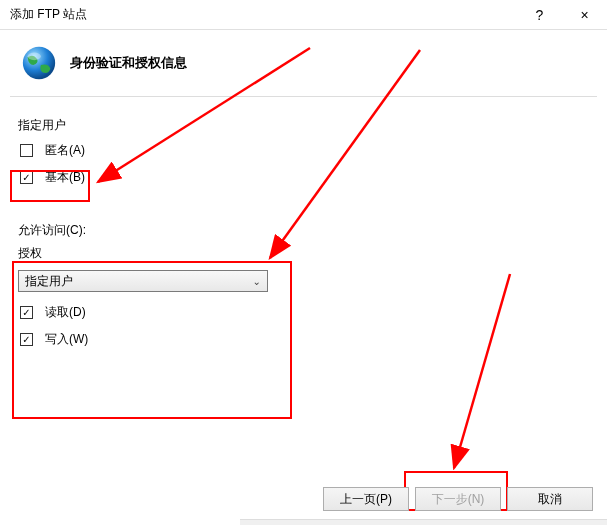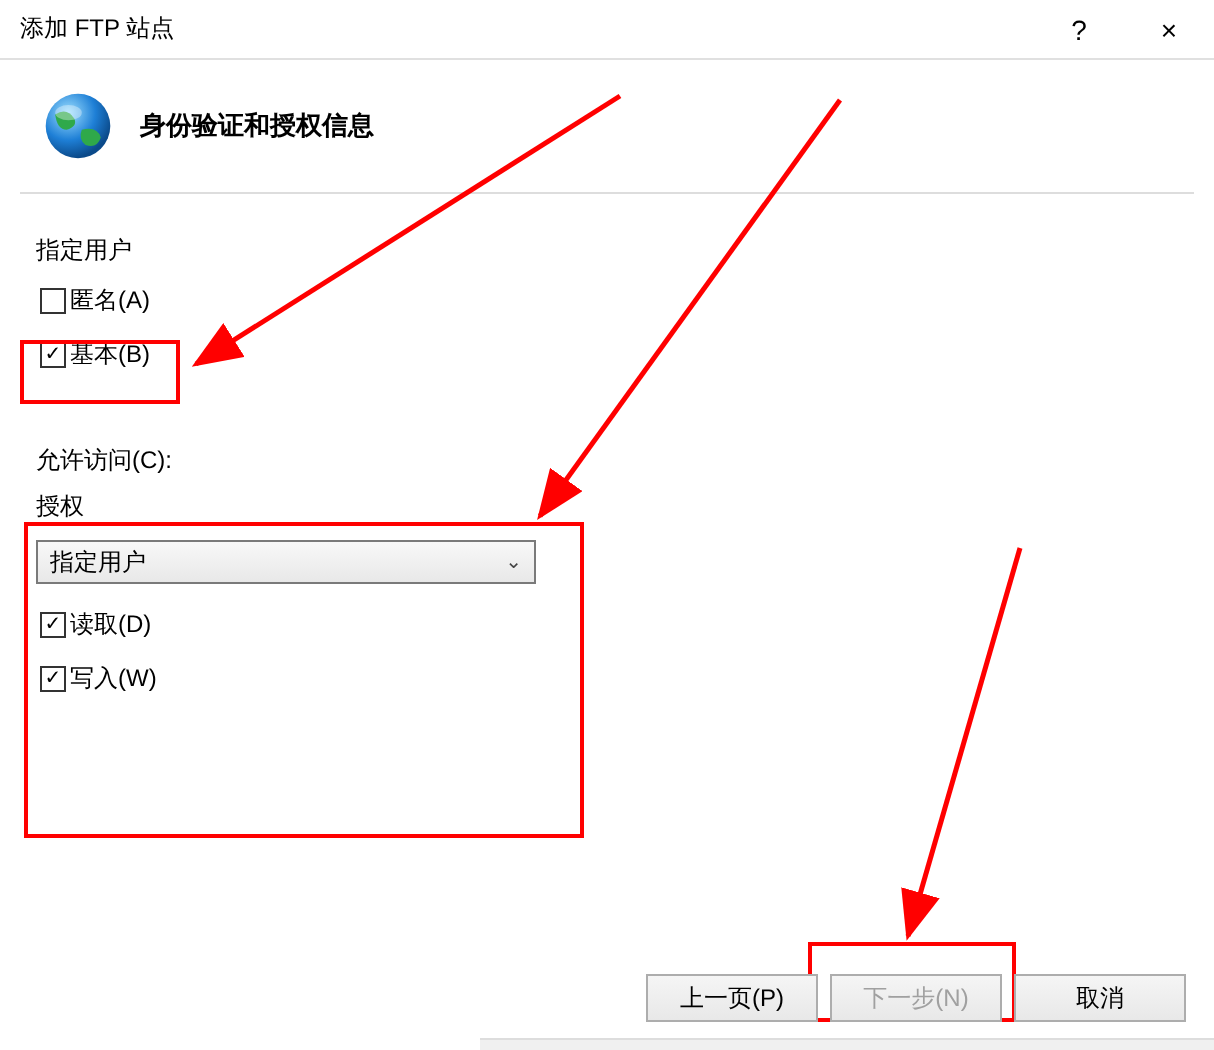--- a/index.html
+++ b/index.html
@@ -37,21 +37,21 @@
       gap: 12px;
     }
     .globe-icon { width: 38px; height: 38px; }
     .header-title { font-size: 13px; font-weight: bold; color: #000; }
     .divider { height: 1px; background: #ddd; margin: 0 10px 10px 10px; }
     .content { padding: 10px 18px 0 18px; position: relative; }
     .section-label { font-size: 12px; color: #000; margin-bottom: 8px; }
     .checkbox-row {
       display: flex;
       align-items: center;
-      gap: 2px;
+      gap: 12px;
       margin-bottom: 10px;
       padding-left: 2px;
     }
     .checkbox {
       width: 13px;
       height: 13px;
       border: 1px solid #333;
       display: inline-flex;
       align-items: center;
       justify-content: center;

